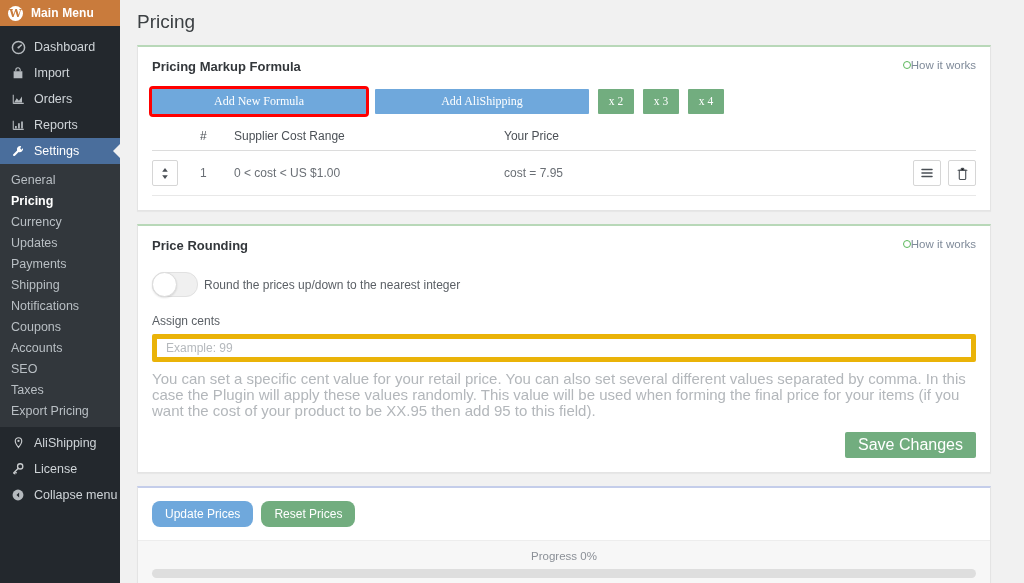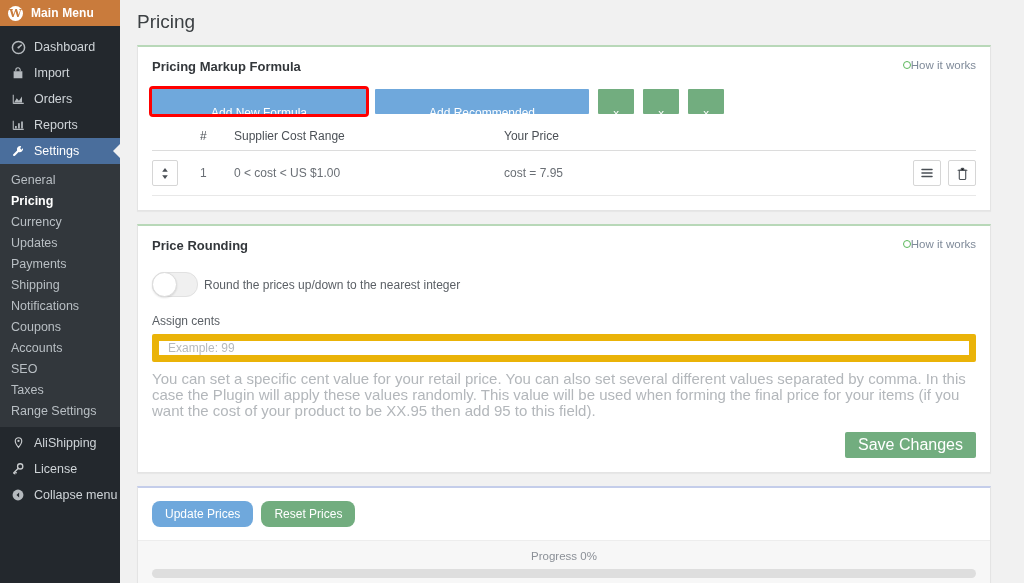--- a/index.html
+++ b/index.html
@@ -154,22 +154,22 @@
   .btn-row {
     display: flex;
     align-items: center;
     gap: 9px;
     margin-top: 15px;
   }
   .btn {
     border: none;
     color: #fff;
     font-size: 12px;
-    font-family: Liberation Sans, sans-serif;
-    padding: 12px;
+    font-family: Liberation Serif, serif;
+    padding: 0;
     height: 25px;
     line-height: 25px;
     text-align: center;
     cursor: pointer;
     border-radius: 1px;
   }
   .btn-blue { background: #6fa8dc; }
   .btn-green { background: #72ad7f; }
   .btn-wide1 { width: 214px; }
   .btn-wide2 { width: 214px; }
@@ -249,21 +249,21 @@
   .field-label {
     font-size: 12px;
     color: #5a5f65;
     margin-top: 17px;
     margin-bottom: 6px;
   }
   .text-input {
     width: 100%;
     box-sizing: border-box;
     height: 28px;
-    border: 7px solid #eab308;
+    border: 5px solid #eab308;
     border-radius: 2px;
     padding: 0 9px;
     font-size: 12px;
     color: #6a6f75;
     font-family: "Liberation Sans", sans-serif;
     background: #fff;
   }
   .text-input::placeholder { color: #b5b9bd; }
   .help-text {
     font-size: 15px;
@@ -398,21 +398,21 @@
       <div class="sub-item current">Pricing</div>
       <div class="sub-item">Currency</div>
       <div class="sub-item">Updates</div>
       <div class="sub-item">Payments</div>
       <div class="sub-item">Shipping</div>
       <div class="sub-item">Notifications</div>
       <div class="sub-item">Coupons</div>
       <div class="sub-item">Accounts</div>
       <div class="sub-item">SEO</div>
       <div class="sub-item">Taxes</div>
-      <div class="sub-item">Range Settings</div>
+      <div class="sub-item">Export Pricing</div>
     </div>
 
     <div class="nav-bottom">
       <div class="nav-item">
         <span class="ico">
           <svg width="13" height="14" viewBox="0 0 16 16">
               <path d="M8 1.5a4 4 0 0 0-4 4c0 3 4 8 4 8s4-5 4-8a4 4 0 0 0-4-4z" fill="none" stroke="#e5e8ea" stroke-width="1.4"></path>
               <circle cx="8" cy="5.5" r="1.4" fill="#e5e8ea"></circle>
             </svg>
         </span>
@@ -448,21 +448,21 @@
         <div class="panel-head">
           <div class="panel-title">Pricing Markup Formula</div>
           <div class="how-it-works">
             <span class="how-dot"></span>
             <span>How it works</span>
           </div>
         </div>
 
         <div class="btn-row">
           <button class="btn btn-blue btn-wide1 btn-highlight">Add New Formula</button>
-          <button class="btn btn-blue btn-wide2">Add Recommended</button>
+          <button class="btn btn-blue btn-wide2">Add AliShipping</button>
           <button class="btn btn-green btn-mult">x 2</button>
           <button class="btn btn-green btn-mult">x 3</button>
           <button class="btn btn-green btn-mult">x 4</button>
         </div>
 
         <table class="formula">
           <thead>
             <tr>
               <th class="c-handle"></th>
               <th class="c-num">#</th>

